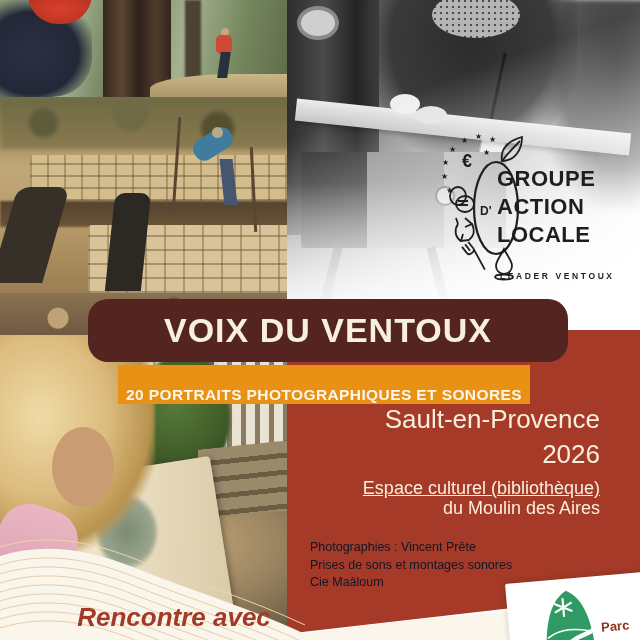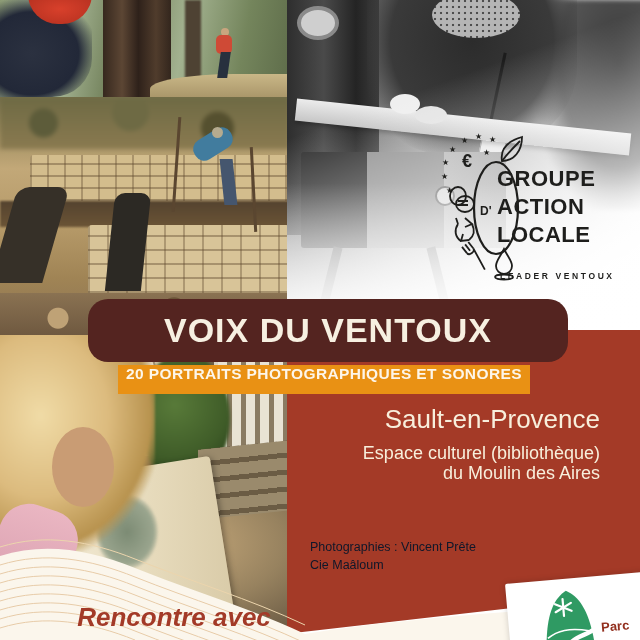--- a/index.html
+++ b/index.html
@@ -107,38 +107,38 @@
   .red-panel{left:287px;top:330px;width:353px;height:310px;background:#a43a27;
     clip-path:polygon(0 0,100% 0,100% 85%,0 98%);}
 
   
   .wave{left:0;top:538px;width:640px;height:102px;}
 
   
   .title-banner{left:88px;top:299px;width:480px;height:63px;border-radius:20px;background:#542420;
     display:flex;align-items:center;justify-content:center;}
   .title-banner span{color:#f7f0e1;font-size:34px;font-weight:bold;letter-spacing:1px;white-space:nowrap;}
-  .subtitle-banner{left:118px;top:365px;width:412px;height:29px;background:#e99114;
-    display:flex;align-items:flex-start;justify-content:center;}
+  .subtitle-banner{left:118px;top:365px;width:412px;height:39px;background:#e99114;
+    display:flex;align-items:flex-end;justify-content:center;}
   .subtitle-banner span{color:#fdf6ea;font-size:15.5px;font-weight:bold;letter-spacing:.4px;white-space:nowrap;}
 
   
   .gal{left:440px;top:125px;width:200px;height:168px;color:#1e1e1c;}
   .gal .ring{left:30px;top:34px;}
   .gal .star{position:absolute;font-size:8px;line-height:8px;}
   .gal .euro{position:absolute;left:22px;top:26px;font-size:18px;font-weight:bold;}
   .gal .w{position:absolute;left:57px;font-size:22px;font-weight:bold;letter-spacing:.5px;}
   .gal .prefix{position:absolute;left:40px;top:79px;font-size:12px;font-weight:bold;}
   .gal .lv{position:absolute;left:60px;top:132px;font-size:8.5px;font-weight:bold;letter-spacing:2.6px;white-space:nowrap;margin-top:14px;}
 
   
   .event-info{left:300px;top:402px;width:300px;text-align:right;color:#f8efdc;}
   .event-info .big{font-size:26px;line-height:35px;white-space:nowrap;}
   .event-info .small{font-size:18px;line-height:20px;white-space:nowrap;}
-  .venue-detail{margin-top:6px;}
+  .venue-detail{margin-top:6px;text-decoration:underline;}
 
   
   .credits{left:310px;top:539px;color:#0f172a;font-size:12.5px;line-height:17.5px;white-space:nowrap;}
 
   
   .tagline{left:48px;top:600px;width:252px;text-align:center;color:#a33a28;
     font-style:italic;font-weight:bold;font-size:26px;line-height:34px;white-space:nowrap;}
 
   
   .parc-card{left:505px;top:584px;width:210px;height:90px;background:#fff;border-radius:2px;
@@ -278,26 +278,28 @@
     </svg>
     <span class="w" style="top:41px">GROUPE</span>
     <span class="prefix">D'</span>
     <span class="w" style="top:97px">LOCALE</span>
     <span class="w" style="top:69px">ACTION</span>
     <span class="lv">LEADER VENTOUX</span>
   </div>
 
   <div class="abs event-info">
     <div class="big">Sault-en-Provence</div>
+    <div class="big">2026</div>
     <div class="small venue-detail">Espace culturel (bibliothèque)</div>
     <div class="small">du Moulin des Aires</div>
   </div>
 
   <div class="abs credits">
     <div>Photographies : Vincent Prête</div>
+    <div>Prises de sons et montages sonores</div>
     <div>Cie Maâloum</div>
   </div>
 
   <div class="abs tagline">
     <div>Rencontre avec</div>
     <div>les femmes et les hommes</div>
   </div>
 
   <div class="abs parc-card">
     <svg class="dome" width="60" height="84" viewBox="0 0 60 74">

